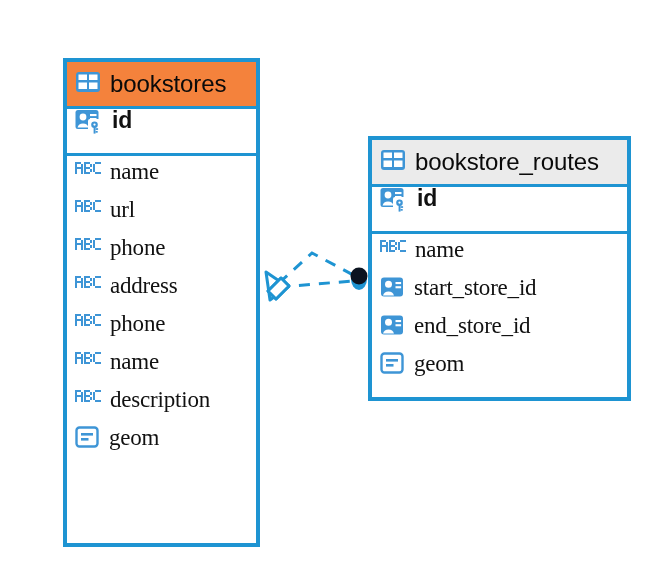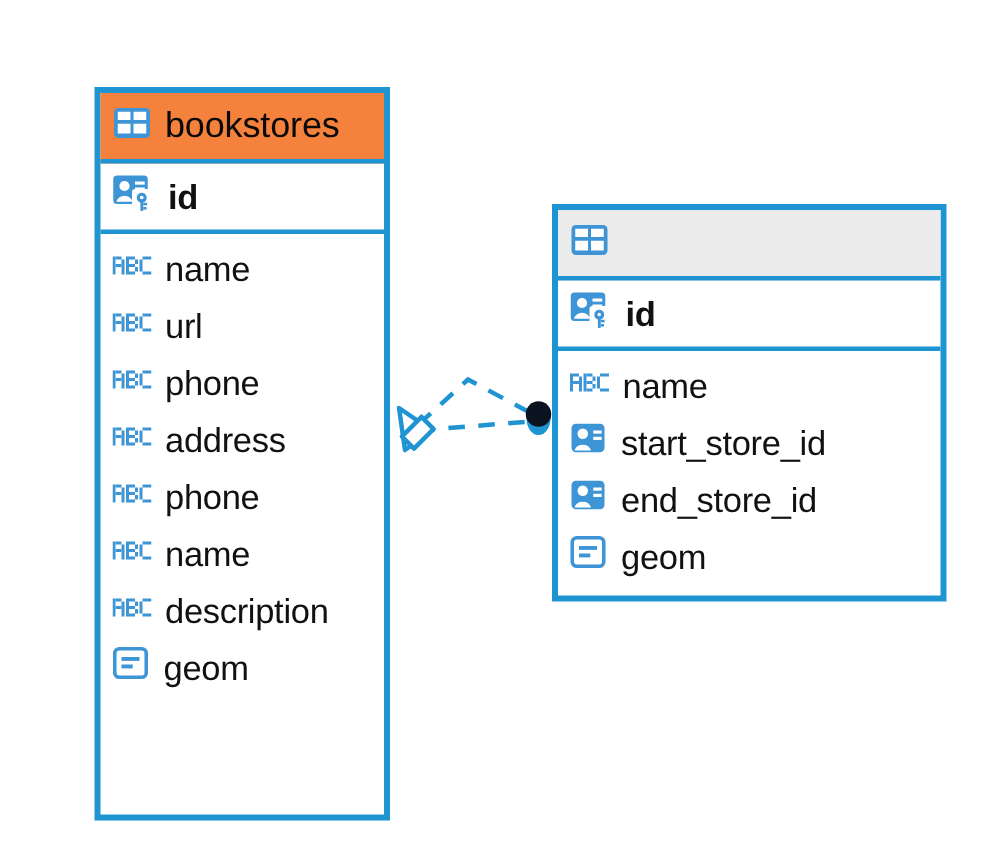--- a/index.html
+++ b/index.html
@@ -59,25 +59,26 @@
     letter-spacing: -0.1px;
   }
 
   .pk-section {
     flex: 0 0 auto;
     border-bottom: 3px solid #1E94D2;
   }
   .fields-section {
     flex: 1 1 auto;
     padding-top: 4px;
+    font-family: Liberation Serif, serif;
   }
 
   .field-row {
     display: flex;
-    align-items: center;
+    align-items: flex-start;
     gap: 9px;
     padding: 0 8px;
     height: 38px;
     box-sizing: border-box;
   }
   .pk-section .field-row { height: 44px; }
 
   .field-label {
     font-size: 23px;
     color: #111111;
@@ -328,20 +329,21 @@
     <div class="entity-header accent-gray">
       <span class="ficon">
         <svg width="26" height="22" viewBox="0 0 26 22">
           <rect x="1" y="1" width="24" height="20" rx="3" fill="#3E95D6"></rect>
           <rect x="3.5" y="3.5" width="8.5" height="5.5" fill="#ffffff"></rect>
           <rect x="14" y="3.5" width="8.5" height="5.5" fill="#ffffff"></rect>
           <rect x="3.5" y="11.5" width="8.5" height="6.5" fill="#ffffff"></rect>
           <rect x="14" y="11.5" width="8.5" height="6.5" fill="#ffffff"></rect>
         </svg>
       </span>
+      <span class="entity-title">bookstore_routes</span>
     </div>
 
     <div class="pk-section">
       <div class="field-row">
         <span class="ficon">
           <svg width="28" height="26" viewBox="0 0 28 26">
             <rect x="0.5" y="1" width="23" height="19" rx="2.5" fill="#3E95D6"></rect>
             <circle cx="8" cy="8" r="3.4" fill="#ffffff"></circle>
             <path d="M2.6 18.5 a5.5 5.0 0 0 1 10.8 0 z" fill="#ffffff"></path>
             <rect x="15" y="5" width="6.5" height="2.1" fill="#ffffff"></rect>

